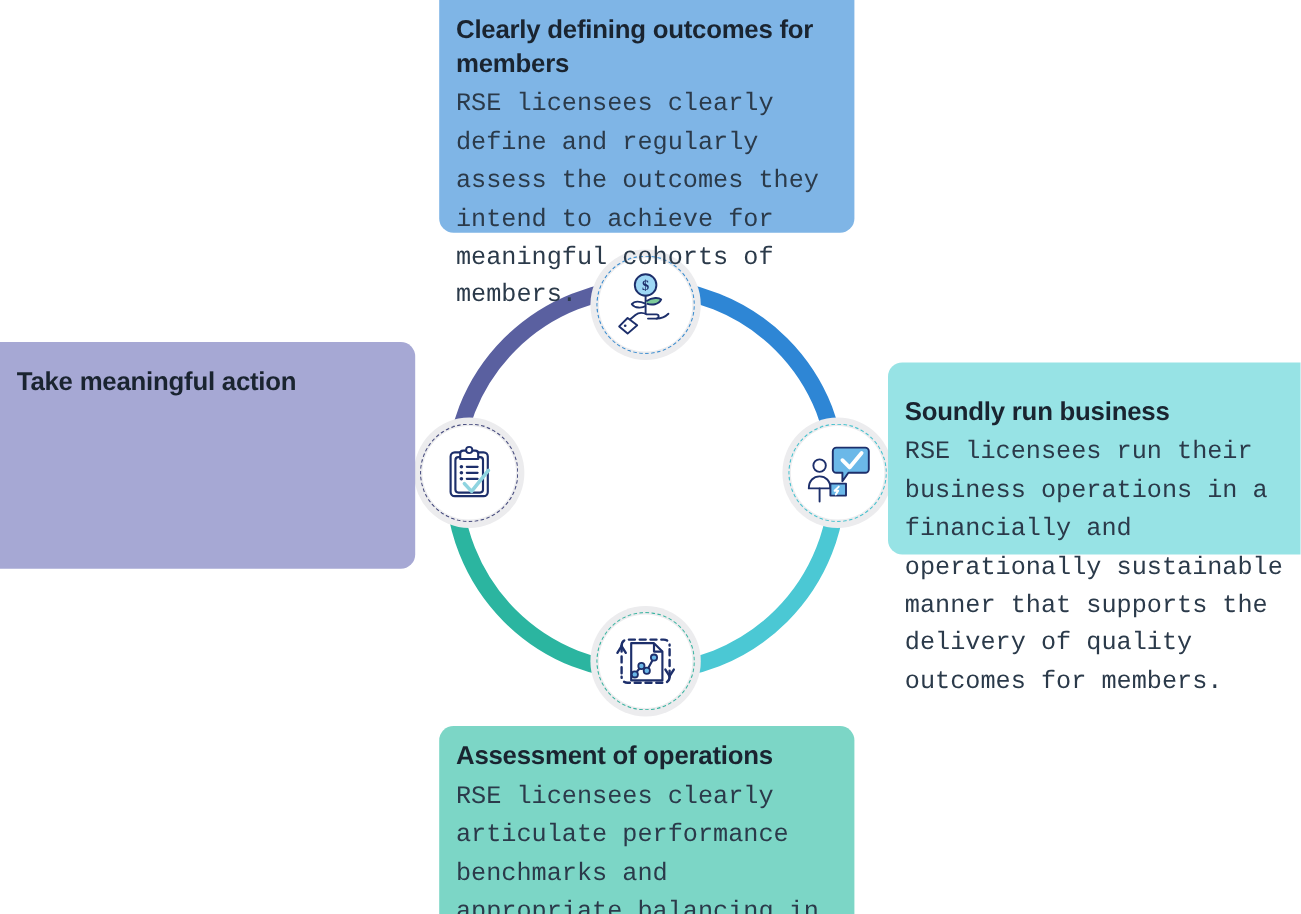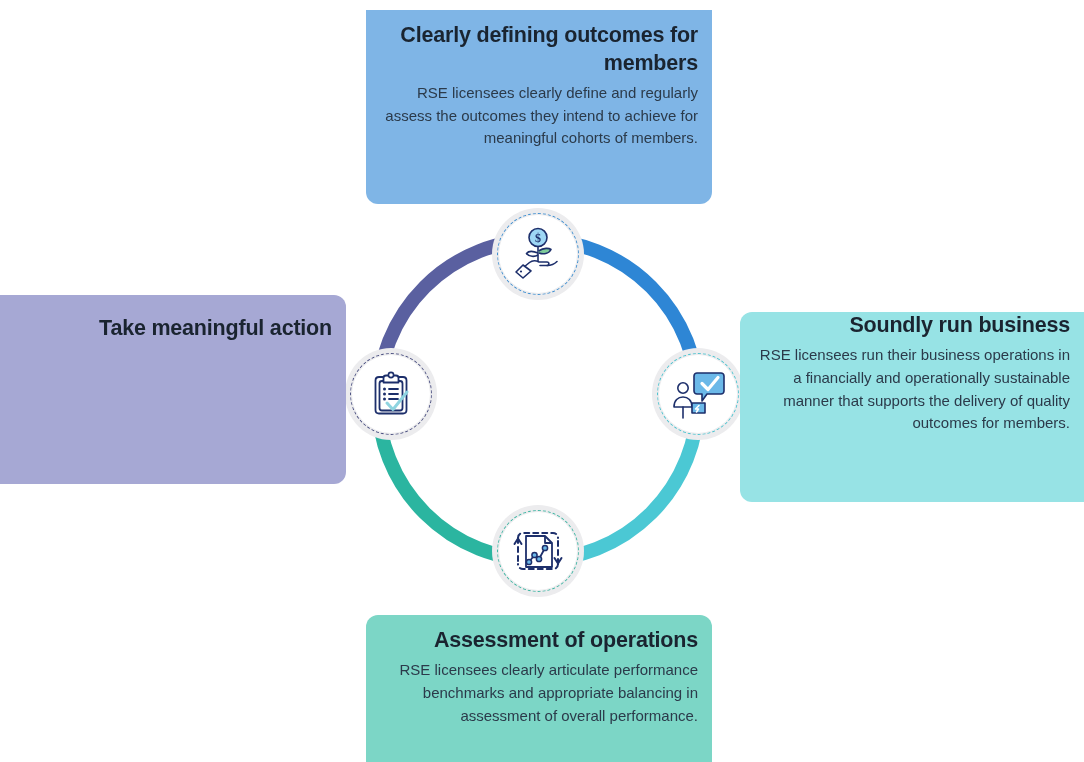--- a/index.html
+++ b/index.html
@@ -17,55 +17,55 @@
     background: #ffffff;
     overflow: hidden;
   }
 
   
   .card {
     position: absolute;
     box-sizing: border-box;
     border-radius: 12px;
     padding: 10px 14px 14px 14px;
-    text-align: right;
-    margin-top: 10px;
+    text-align: left;
   }
   .card-title {
     font-size: 21.5px;
     font-weight: bold;
     color: #1a2430;
     line-height: 1.3;
     margin: 0 0 4px 0;
     letter-spacing: -0.2px;
   }
   .card-body {
-    font-size: 15px;
+    font-size: 21px;
     color: #2b3a4a;
     line-height: 1.52;
     margin: 0;
+    font-family: Liberation Mono, monospace;
   }
 
   #card-top {
     left: 366px;
     top: 0px;
     width: 346px;
     height: 194px;
     background: #7fb5e6;
     border-radius: 0 0 12px 12px;
     padding-top: 12px;
   }
   #card-right {
     left: 740px;
     top: 302px;
     width: 344px;
-    height: 190px;
+    height: 160px;
     background: #97e3e5;
     border-radius: 12px 0 0 12px;
-    padding-top: 0;
+    padding-top: 28px;
   }
   #card-bottom {
     left: 366px;
     top: 605px;
     width: 346px;
     height: 157px;
     background: #7cd6c6;
     border-radius: 12px 12px 0 0;
     padding-top: 12px;
   }

